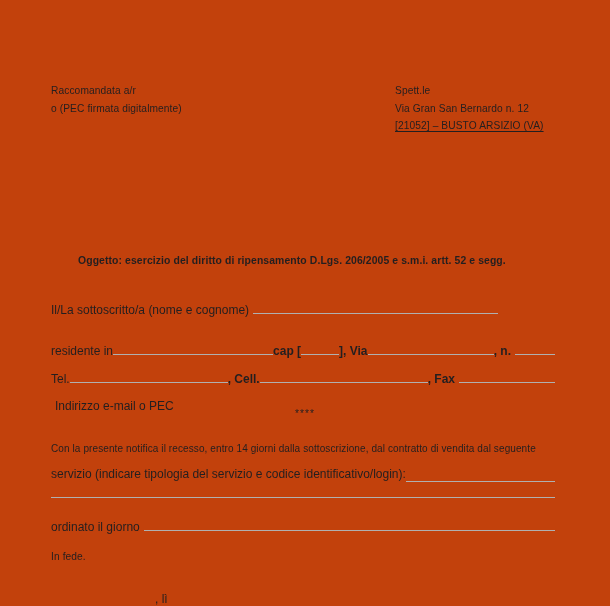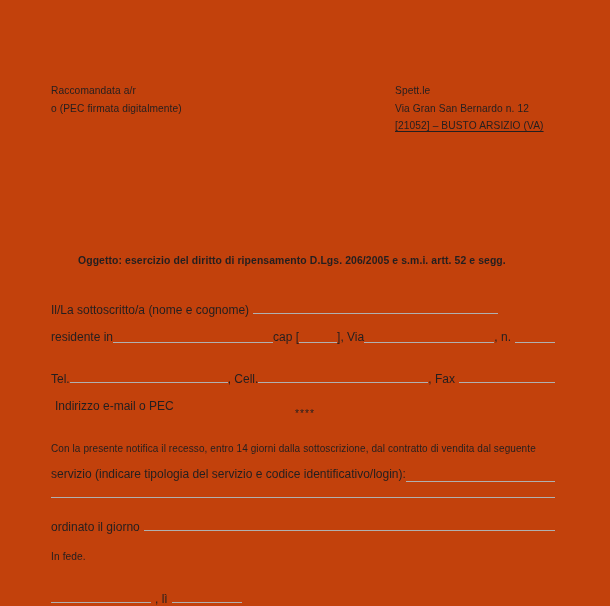--- a/index.html
+++ b/index.html
@@ -66,24 +66,24 @@
   .rule {
     display: inline-block;
     border-bottom: 1px solid #b0b0b0;
     height: 10px;
     vertical-align: baseline;
     flex: 0 0 auto;
   }
   .rule.grow { flex: 1 1 auto; }
 
   
-  .brk { flex: 0 0 auto; }
+  .brk { flex: 0 0 auto; font-weight: bold; }
 
   #row-nome     { top: 303px; }
-  #row-residente{ top: 330px; width: 504px; align-items: center; }
+  #row-residente{ top: 344px; width: 504px; }
   #row-tel      { top: 372px; width: 504px; }
   #row-email    { top: 399px; width: 504px; flex-direction: column; }
 
   #stars {
     position: absolute;
     top: 408px;
     left: 0;
     width: 610px;
     text-align: center;
     font-size: 10.2px;
@@ -102,20 +102,21 @@
     height: 0;
   }
 
   #row-ordinato { top: 520px; width: 504px; }
 
   #in-fede   { left: 51px; top: 548px; }
   #luogo     { left: 51px; top: 572px; margin-top: 36px; }
 
   #row-firma {
     top: 592px;
+    align-items: flex-end;
   }
   #row-firma .rule-a { width: 100px; }
   #row-firma .rule-b { width: 70px; }
   #row-firma .li { padding: 0 4px; }
 </style>
 </head>
 <body>
 
 <div class="page">
 

